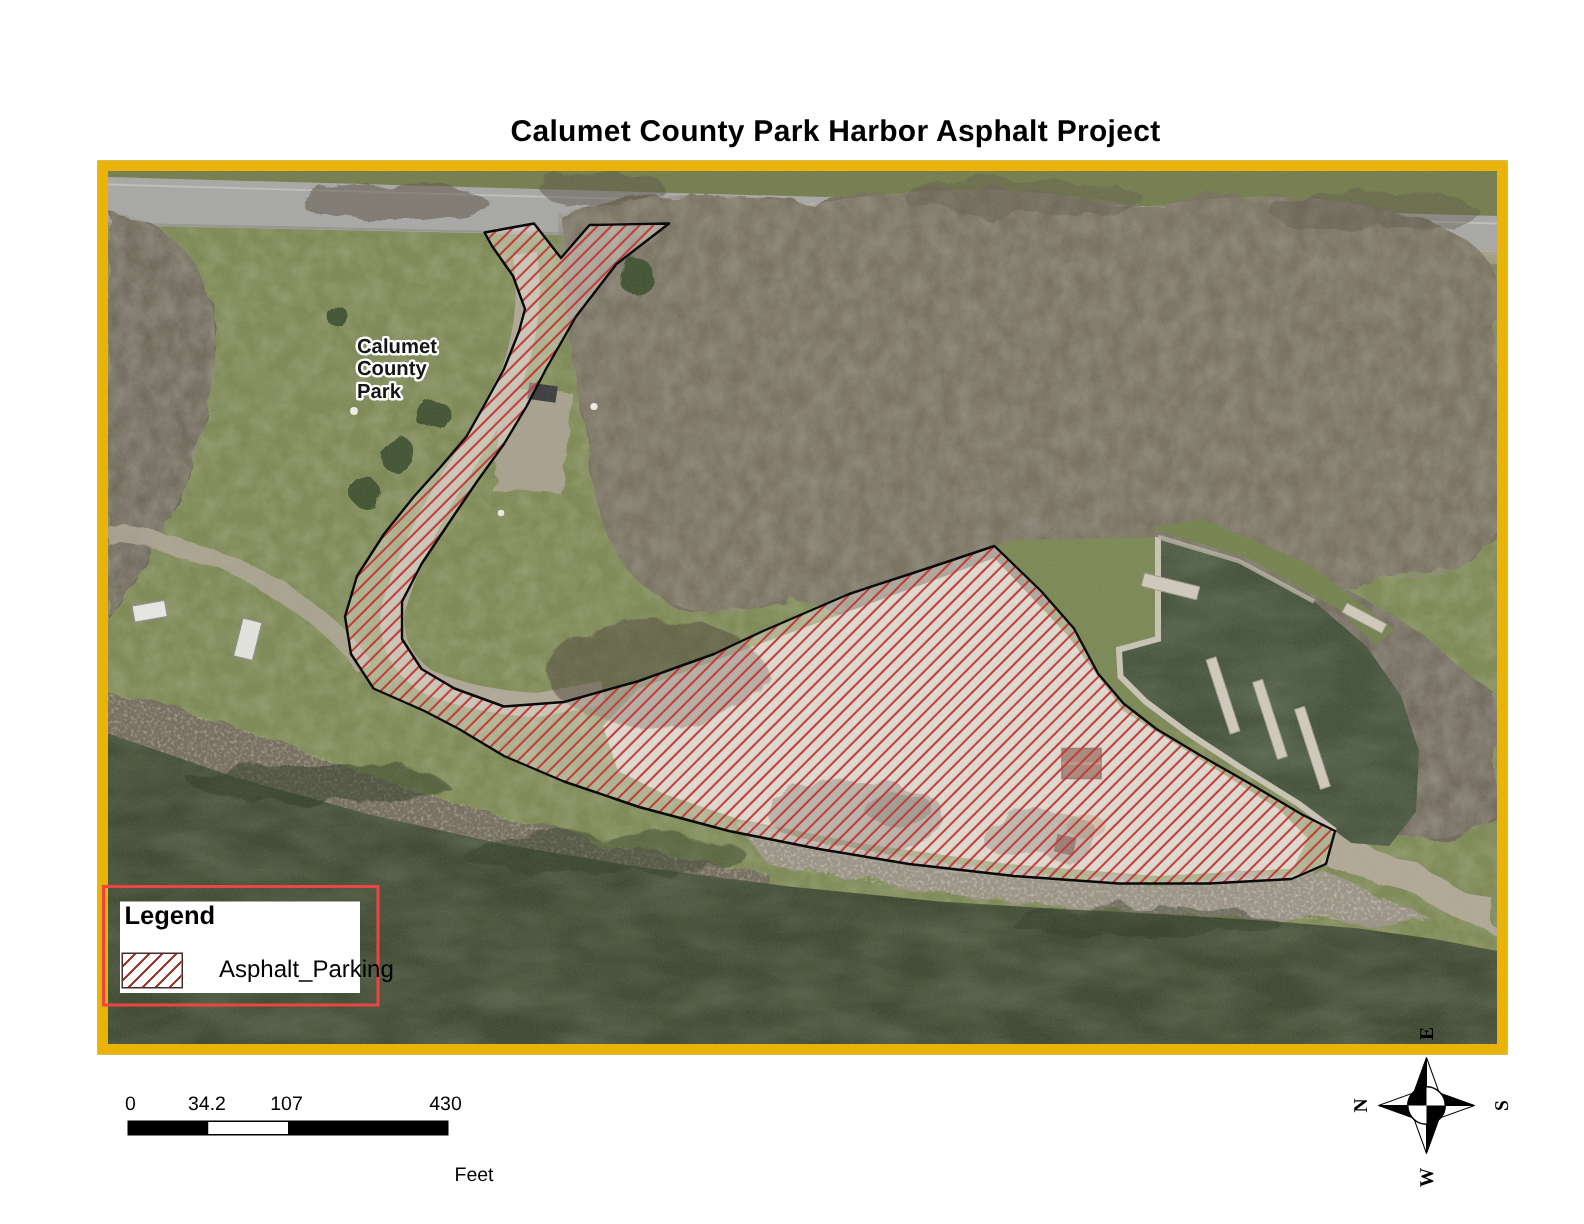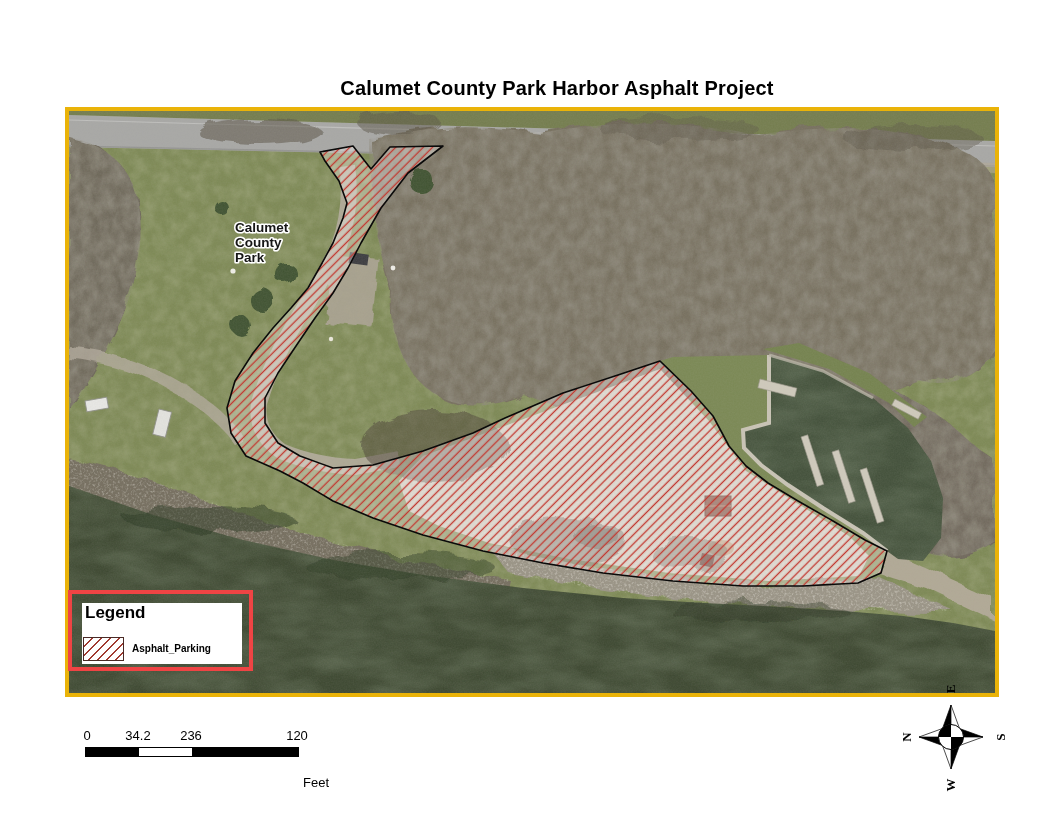--- a/index.html
+++ b/index.html
@@ -1,31 +1,31 @@
 <!DOCTYPE html>
 <html><head>
 <meta charset="utf-8">
 <style>
   html,body{margin:0;padding:0;background:#fff;}
   .page{position:relative;width:1056px;height:816px;background:#ffffff;overflow:hidden;
         font-family:"Liberation Sans",sans-serif;color:#000;}
   .title{position:absolute;left:0;top:77px;width:1034px;text-align:center;
          font-size:20px;font-weight:bold;letter-spacing:.2px;padding-left:40px;}
   .map-frame{position:absolute;left:65px;top:107px;width:926px;height:582px;
-             border:4px solid #eab308;background:#7d8955;}
+             border:7px solid #eab308;background:#7d8955;}
   .map-frame svg{display:block;}
   
   .legend{position:absolute;left:68px;top:590px;width:185px;height:81px;
-          border:4px solid #ef4444;box-sizing:border-box;}
+          border:2px solid #ef4444;box-sizing:border-box;}
   .legend-white{position:absolute;left:10px;top:9px;width:160px;height:61px;background:#fff;}
   .legend-title{position:absolute;left:13px;top:9px;font-size:17px;font-weight:bold;}
   .legend-row{position:absolute;left:11px;top:42px;height:25px;display:flex;align-items:center;}
   .legend-swatch{width:41px;height:24px;box-sizing:border-box;border:1.4px solid #4a2a26;background:
      repeating-linear-gradient(135deg,#ffffff 0 5px,#a03a30 5px 6.4px);}
-  .legend-label{margin-left:8px;font-size:10px;white-space:nowrap;font-weight:bold;}
+  .legend-label{margin-left:24px;font-size:16px;white-space:nowrap;}
   
   .scalebar{position:absolute;left:85px;top:728px;width:260px;height:32px;font-size:13px;}
   .sb-tick{position:absolute;top:0;transform:translateX(-50%);}
   .sb-bar{position:absolute;left:0;top:19px;width:212px;height:8px;border:1px solid #000;display:flex;}
   .sb-seg{height:100%;}
   .sb-unit{position:absolute;left:218px;top:15px;margin-top:32px;}
   
   .north{position:absolute;left:895px;top:677px;width:112px;height:122px;}
   .place-label{font:bold 13.5px "Liberation Sans",sans-serif;fill:#161616;
                stroke:#ffffff;stroke-width:3.2px;paint-order:stroke;stroke-linejoin:round;}
@@ -200,22 +200,22 @@
     <div class="legend-title">Legend</div>
     <div class="legend-row">
       <div class="legend-swatch"></div>
       <div class="legend-label">Asphalt_Parking</div>
     </div>
   </div>
 
   <div class="scalebar">
     <span class="sb-tick" style="left:2px">0</span>
     <span class="sb-tick" style="left:53px">34.2</span>
-    <span class="sb-tick" style="left:106px">236</span>
-    <span class="sb-tick" style="left:212px">120</span>
+    <span class="sb-tick" style="left:106px">107</span>
+    <span class="sb-tick" style="left:212px">430</span>
     <div class="sb-bar">
       <div class="sb-seg" style="width:53px;background:#000"></div>
       <div class="sb-seg" style="width:53px;background:#fff"></div>
       <div class="sb-seg" style="width:106px;background:#000"></div>
     </div>
     <span class="sb-unit">Feet</span>
   </div>
 
   <svg class="north" viewBox="0 0 112 122">
     <g transform="rotate(-90 56 60)">

